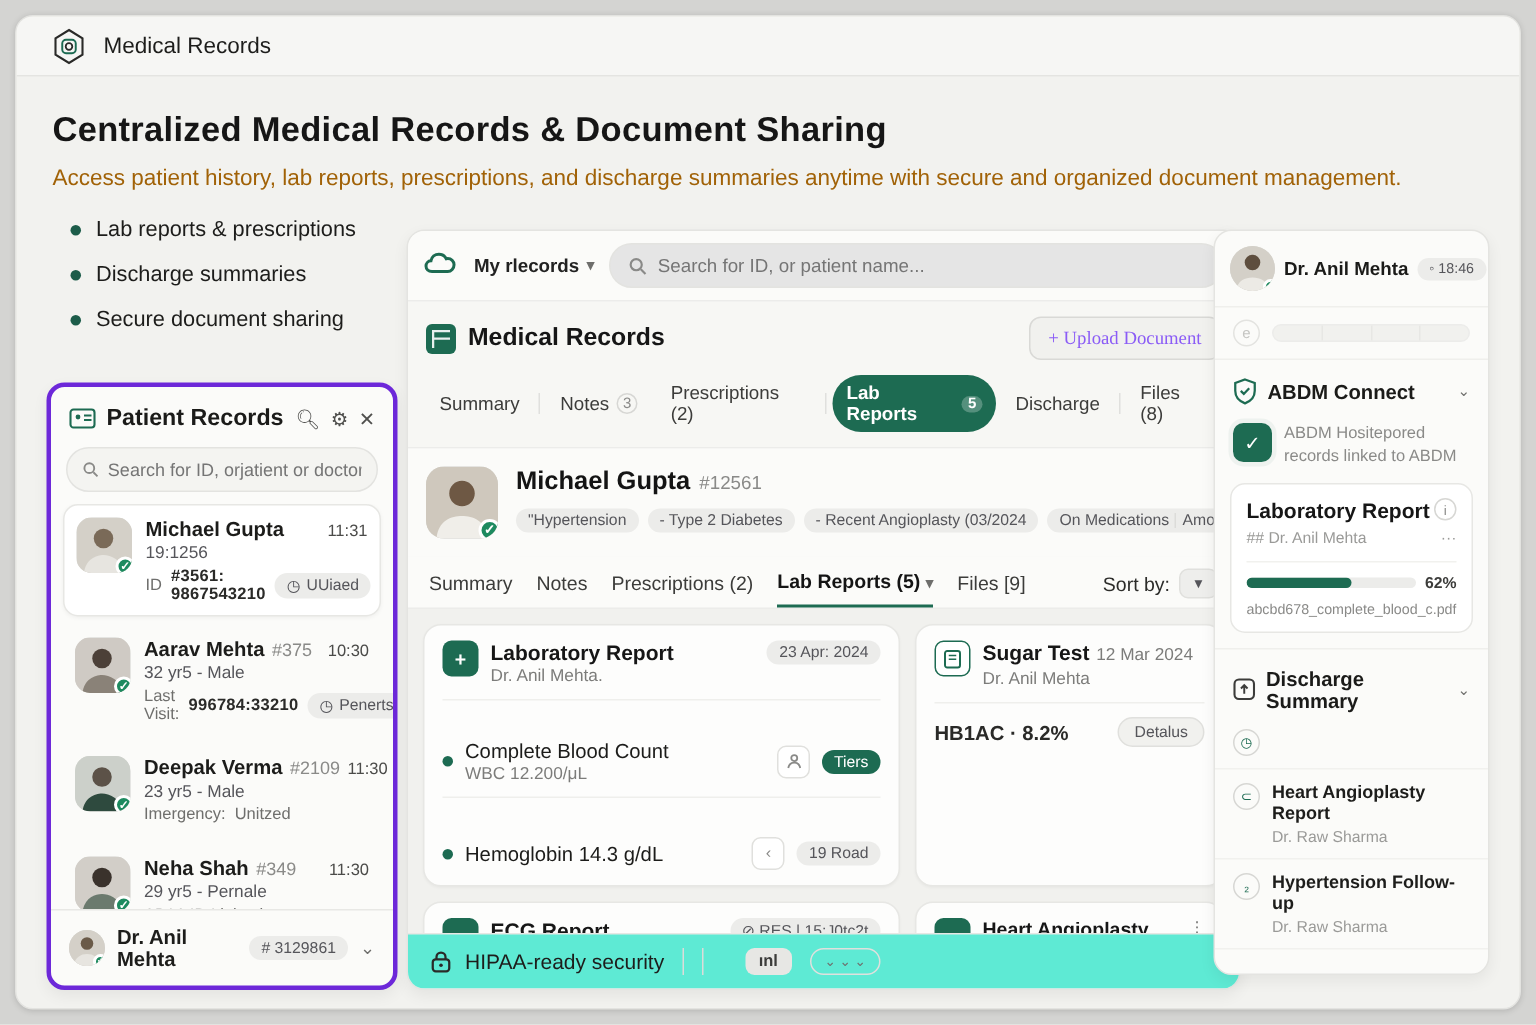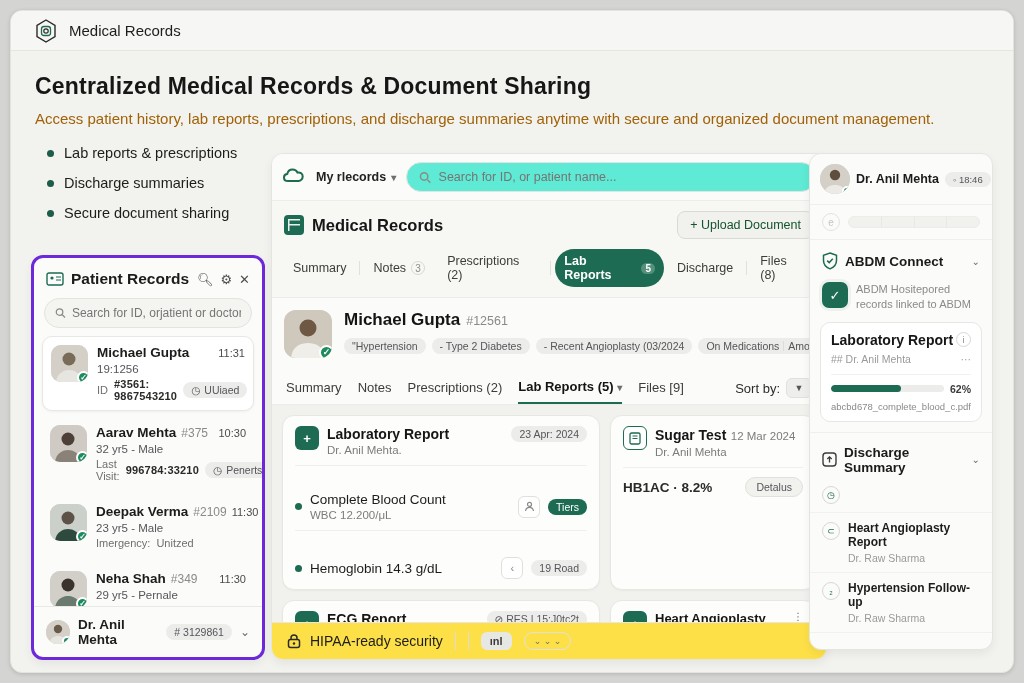--- a/index.html
+++ b/index.html
@@ -64,33 +64,33 @@
   .pp-foot .badge { font-size:10.5px; }
 
   
   .center { position:absolute; left:260px; top:142px; width:556px; bottom:12px;
             background:#f7f7f4; border:1px solid #e4e4e1; border-radius:12px;
             box-shadow:0 4px 10px rgba(0,0,0,.06); display:flex; flex-direction:column; overflow:hidden; }
   .ctoolbar { display:flex; align-items:center; gap:10px; padding:8px 10px; background:#fbfbf9;
               border-bottom:1px solid #ececea; }
   .brandmini { width:24px; height:24px; color:#1d6b52; }
   .acct { display:flex; align-items:center; gap:5px; font-size:12.5px; font-weight:600; color:#222; cursor:pointer; }
-  .csearch { flex:1; height:30px; border:1px solid #e3e3e0; background:#5eead4; border-radius:999px;
+  .csearch { flex:1; height:30px; border:1px solid #e3e3e0; background:#e5e5e5; border-radius:999px;
              display:flex; align-items:center; gap:7px; padding:0 12px; }
   .csearch input { border:0; outline:none; font-size:12.5px; color:#6a6a68; width:100%; background:transparent;
                    font-family:"Liberation Sans", sans-serif; }
   .chead { display:flex; align-items:center; padding:10px 12px 8px 12px; }
   .chead .t { font-size:16.5px; font-weight:700; color:#161616; margin-left:8px; flex:1; }
   .gridic { width:20px; height:20px; background:#1d6b52; border-radius:4px; position:relative; }
   .gridic:after { content:""; position:absolute; inset:4px; background:
       linear-gradient(#fff,#fff) left/1.5px 100% no-repeat,
       linear-gradient(#fff,#fff) center/100% 1.5px no-repeat,
       linear-gradient(#fff,#fff) top/100% 1.5px no-repeat; opacity:.9; }
-  .upload-btn { font-size:12.5px; color:#14532d; background:#f1f1ee; border:1px solid #d9d9d6;
-                border-radius:8px; padding:6px 12px; cursor:pointer; font-weight:500; }
+  .upload-btn { font-size:12.5px; color:#8b5cf6; background:#f1f1ee; border:1px solid #d9d9d6;
+                border-radius:8px; padding:6px 12px; cursor:pointer; font-weight:500;font-family:Liberation Serif, serif; }
   .ctabs { display:flex; align-items:center; gap:4px; padding:2px 12px 10px 12px; border-bottom:1px solid #ececea; }
   .ctab { font-size:12.5px; color:#3c3c3a; padding:5px 9px; border-radius:999px; cursor:pointer;
           display:flex; align-items:center; gap:5px; }
   .ctab .cnt { font-size:10px; color:#8a8a88; border:1px solid #d7d7d4; border-radius:50%;
                width:14px; height:14px; display:flex; align-items:center; justify-content:center; }
   .ctab.active { background:#1d6b52; color:#fff; font-weight:600; }
   .ctab.active .cnt2 { background:rgba(255,255,255,.25); border:0; color:#fff; font-size:10px;
                        border-radius:999px; padding:0 4px; }
   .ctab-sep { width:1px; height:14px; background:#e0e0dd; }
 
@@ -129,27 +129,27 @@
              display:flex; align-items:center; justify-content:center; color:#8a8a88; font-size:11px; cursor:pointer; }
   .sugar-metric { border-top:1px solid #efefec; margin-top:8px; padding-top:8px; display:flex; align-items:flex-start; }
   .sugar-name { font-size:12.5px; color:#6f6f6d; }
   .sugar-date { font-size:10.5px; color:#9a9a98; margin-top:4px; }
   .sugar-val { font-size:13.5px; color:#1c1c1a; font-weight:600; margin-top:4px; margin-left:10px; }
   .hba-row { border-top:1px solid #efefec; margin-top:9px; padding-top:9px; display:flex; align-items:center; }
   .hba { font-size:13.5px; color:#2a2a28; font-weight:600; }
   .btn-sm { margin-left:auto; font-size:10.5px; color:#55555a; background:#f1f1ee; border:1px solid #e0e0dd;
             border-radius:999px; padding:3px 10px; cursor:pointer; }
 
-  .cfoot { border-top:1px solid #e7e7e4; background:#fde047; padding:9px 14px; display:flex;
+  .cfoot { border-top:1px solid #e7e7e4; background:#5eead4; padding:9px 14px; display:flex;
            align-items:center; gap:12px; }
   .cfoot .item { display:flex; align-items:center; gap:8px; font-size:14px; color:#1d1d1b; font-weight:500; }
   .abdmic { width:18px; height:18px; background:#1d6b52; border-radius:4px; position:relative; }
   .abdmic:after { content:""; position:absolute; inset:4px 5px; background:#fff; border-radius:1px; opacity:.85; }
   .inl-pill { font-size:11px; font-weight:700; color:#3c3c3a; background:#e7e7e4; border-radius:6px;
-              padding:3px 9px; cursor:pointer; }
+              padding:3px 9px; cursor:pointer;margin-left:16px; }
   .tools-pill { border:1px solid #e0e0dd; border-radius:999px; padding:3px 9px; font-size:9px; color:#6f6f6d;
                 display:flex; gap:6px; cursor:pointer; }
 
   
   .right { position:absolute; right:20px; top:142px; width:184px; bottom:22px;
            background:#fbfbf9; border:1px solid #e4e4e1; border-radius:12px;
            box-shadow:0 4px 10px rgba(0,0,0,.06); display:flex; flex-direction:column; overflow:hidden; }
   .rprofile { display:flex; align-items:center; gap:6px; padding:10px 10px; }
   .rprofile .pa { width:30px; height:30px; border-radius:50%; }
   .rprofile .nm { font-size:12.5px; font-weight:700; color:#1b1b19; white-space:nowrap; }

